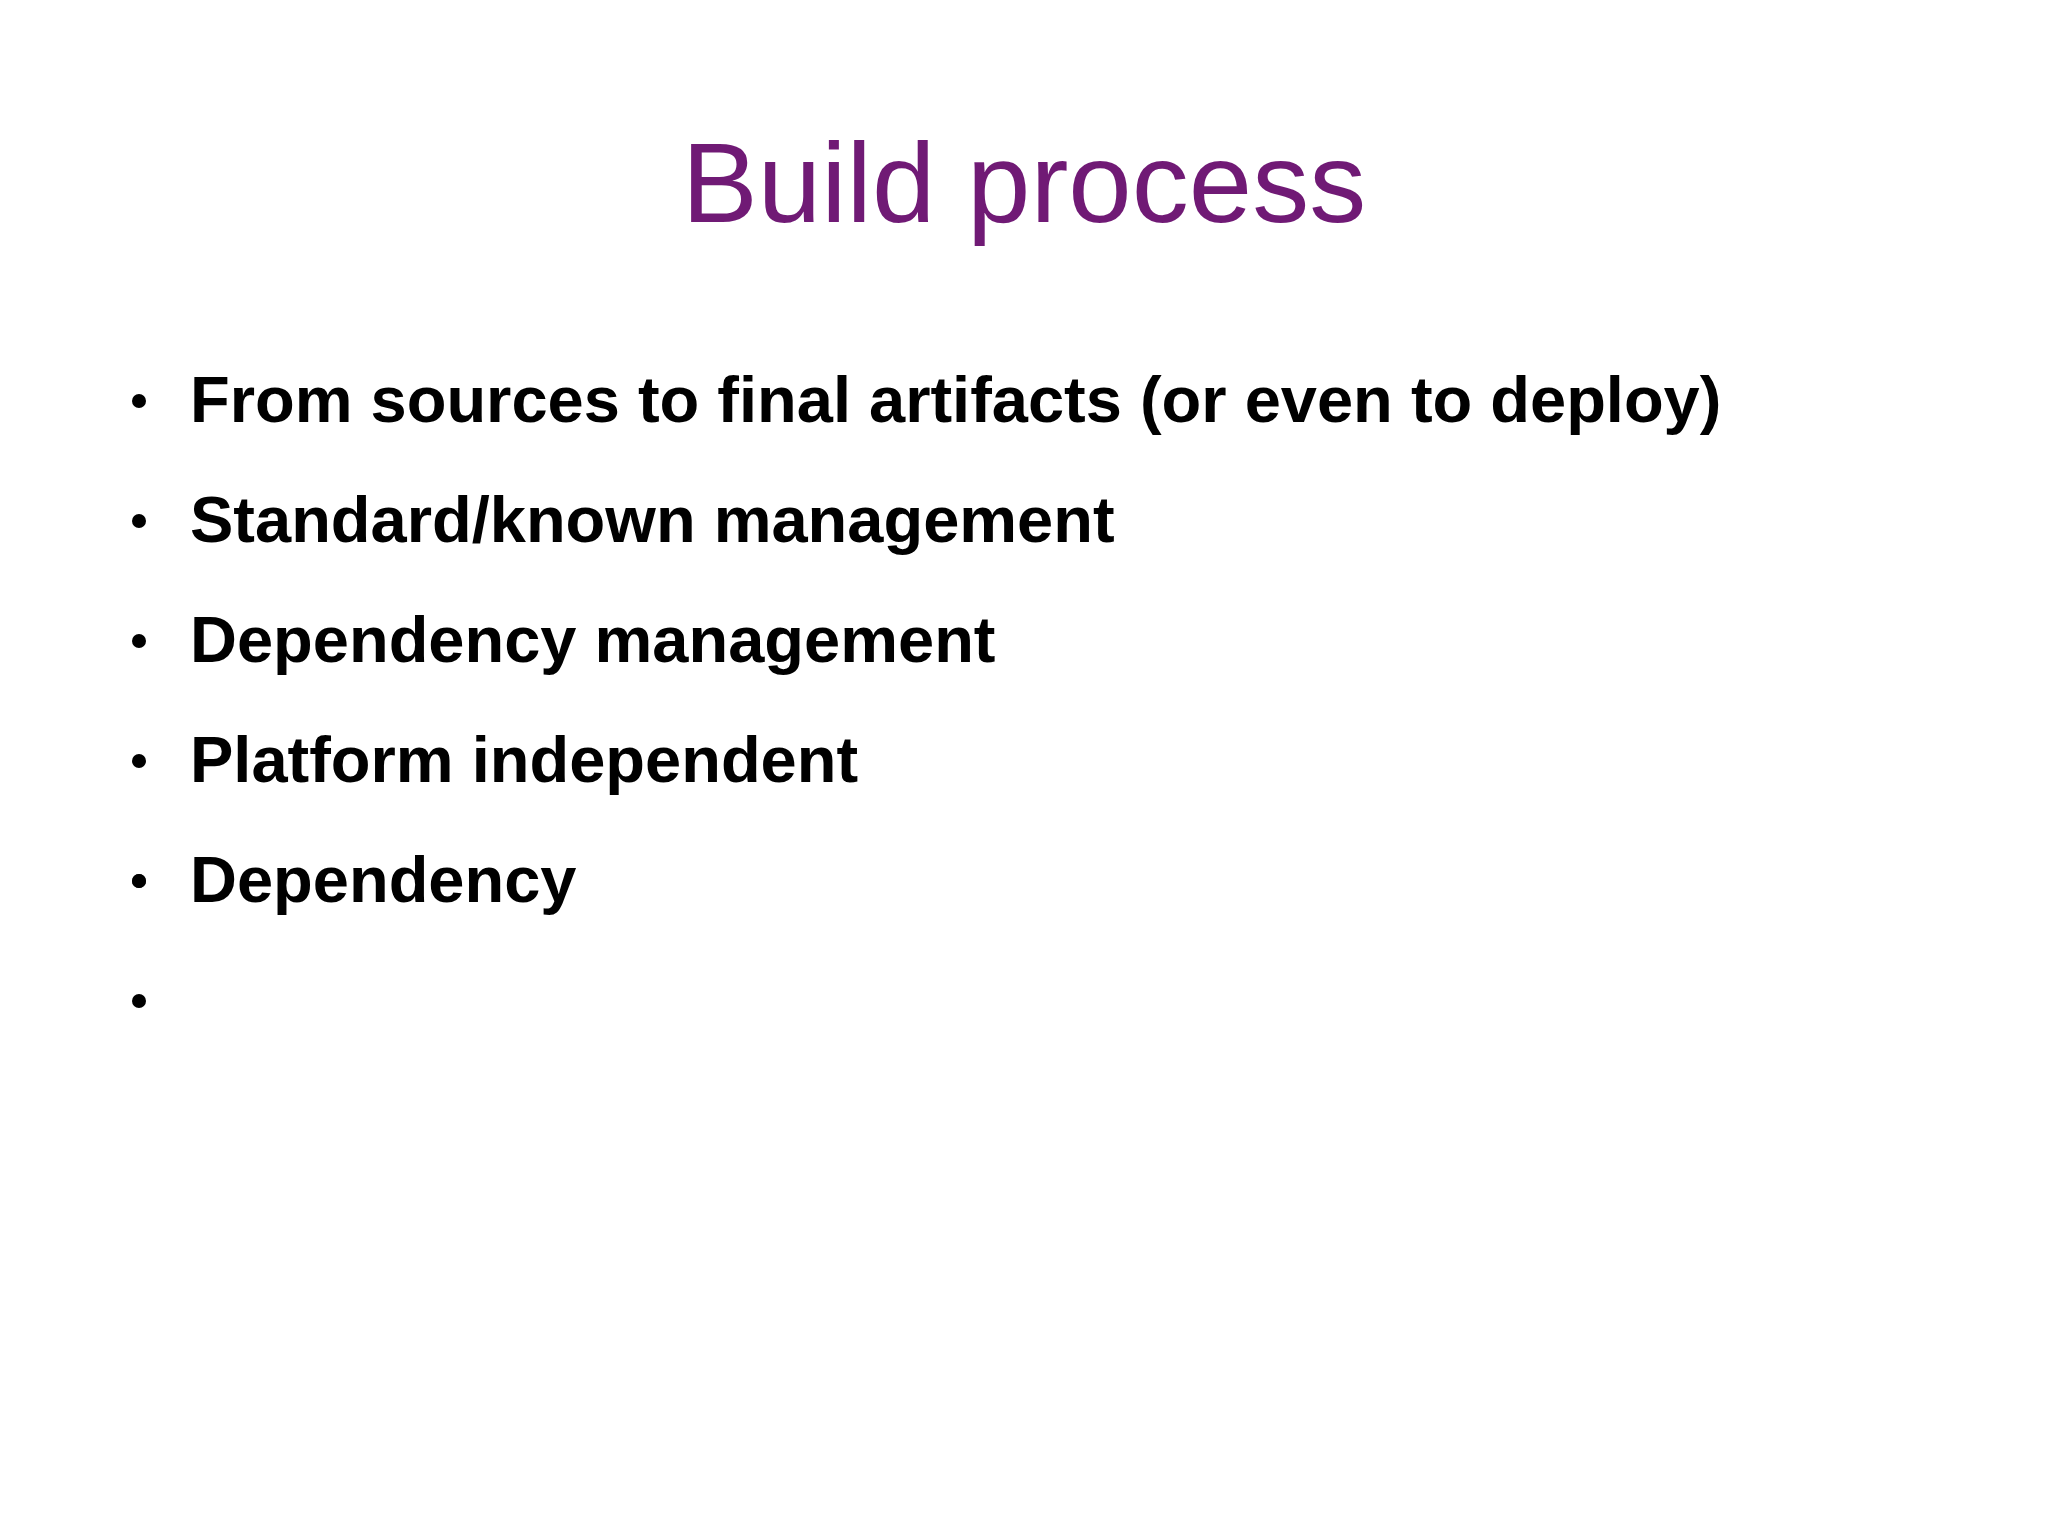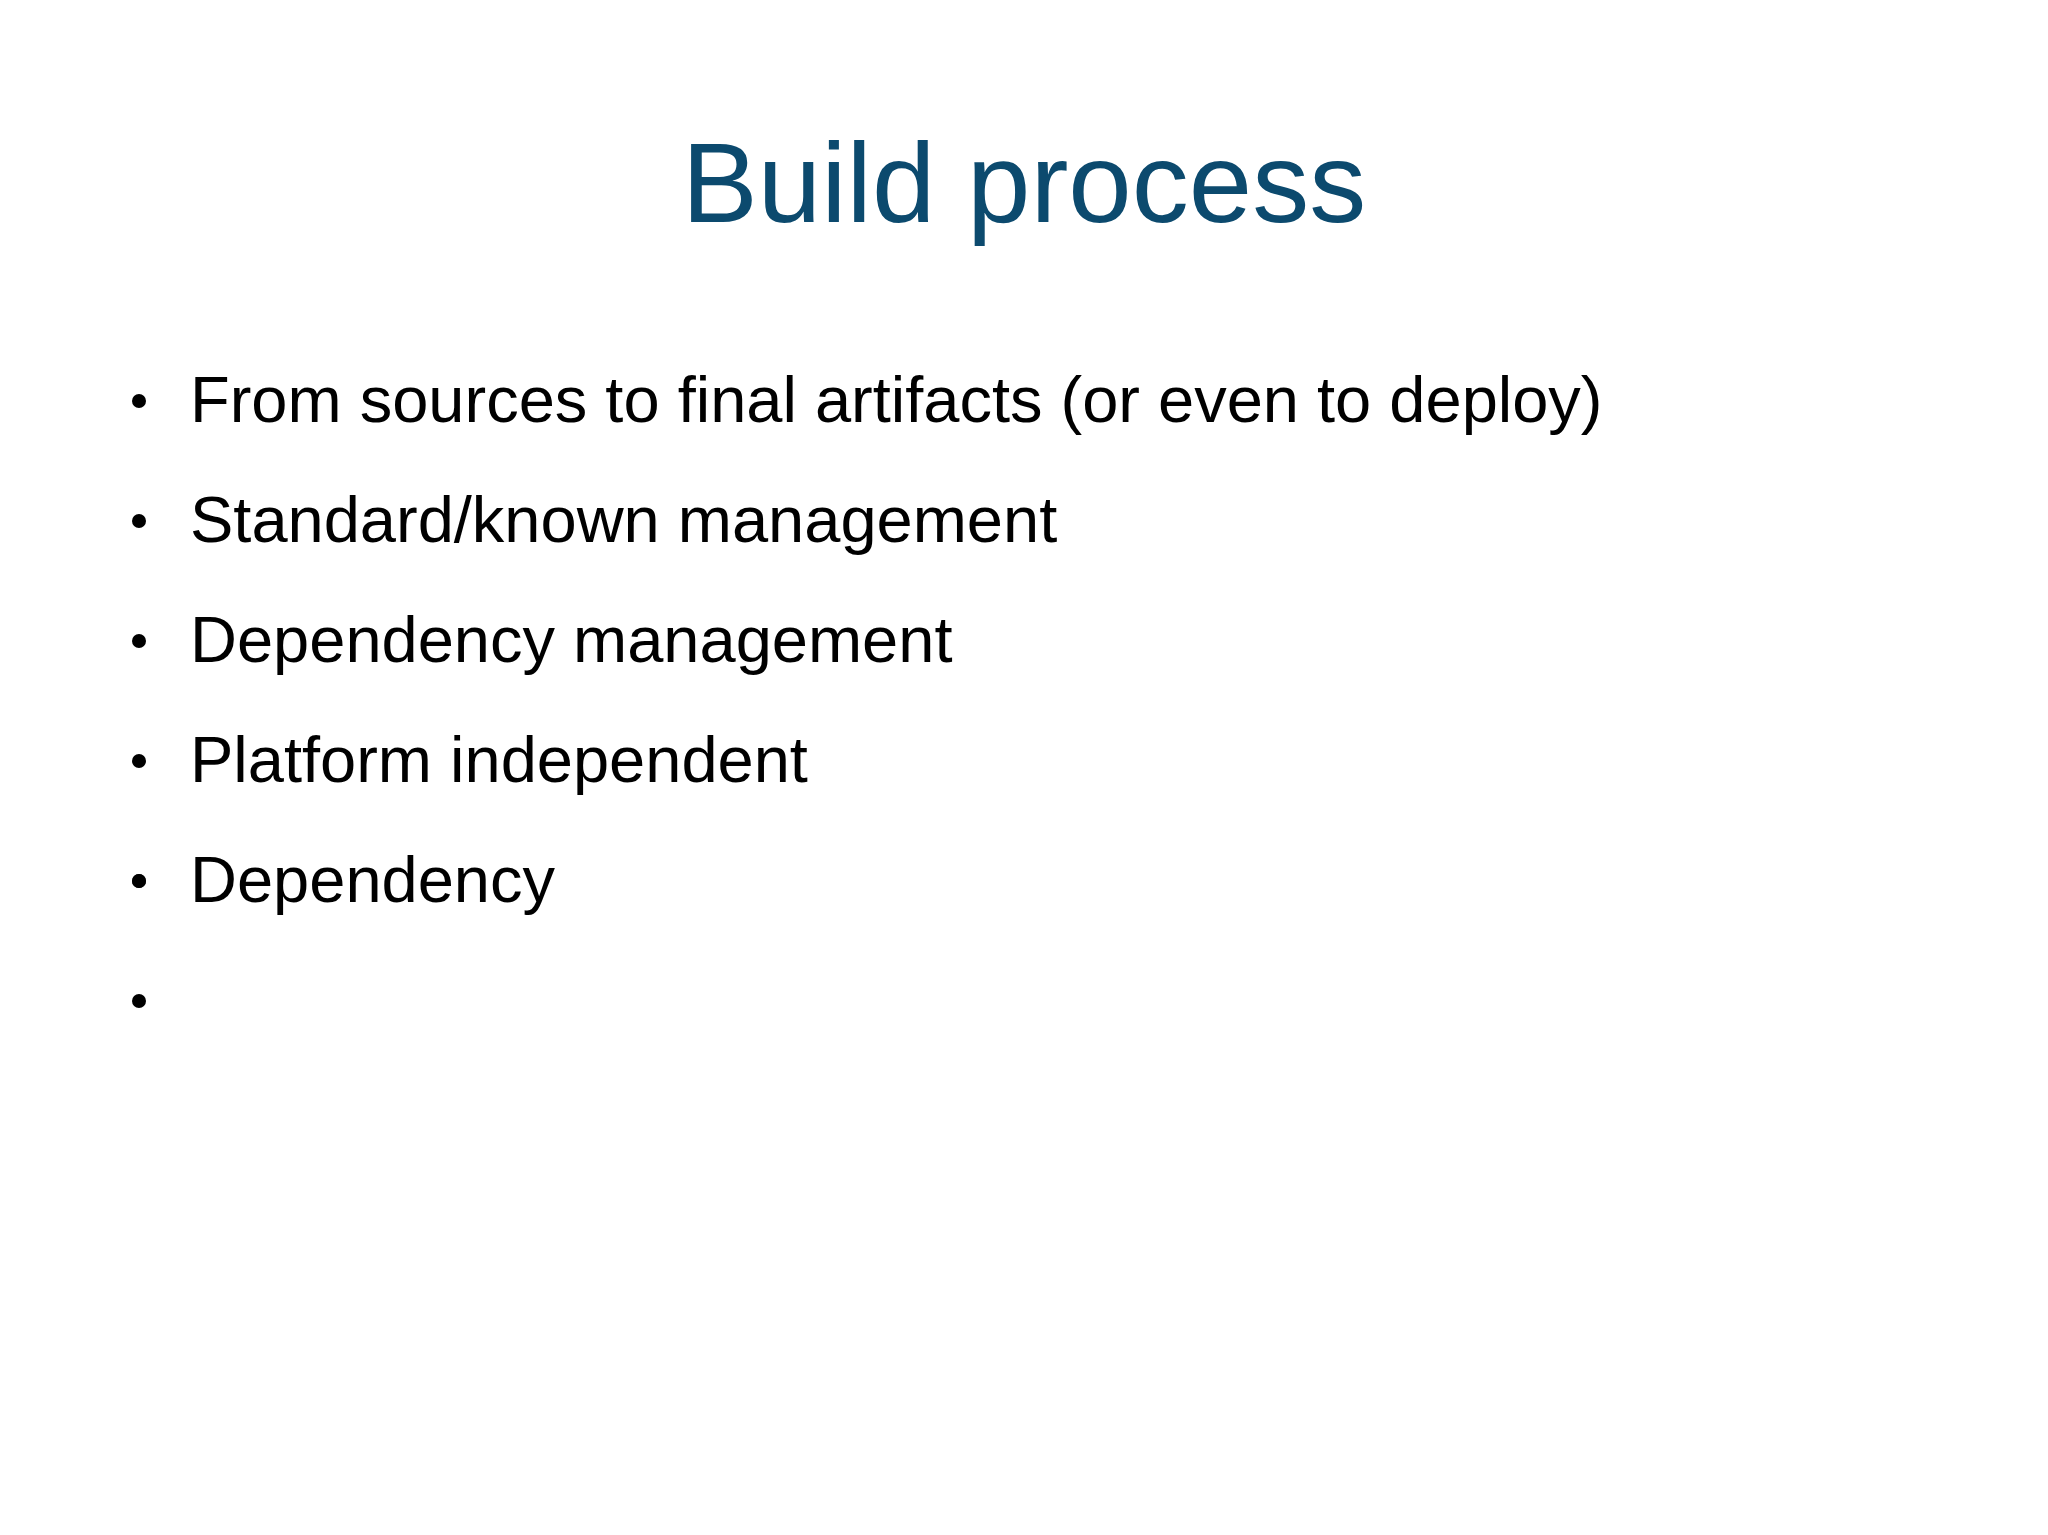--- a/index.html
+++ b/index.html
@@ -21,27 +21,28 @@
     background: #ffffff;
   }
   .slide-title {
     margin: 9px;
     margin-top: 126px;
     font-size: 114px;
     font-weight: 400;
     line-height: 1;
     text-align: center;
     letter-spacing: 0px;
-    color: #0c4a6e;
+    color: #701a75;
   }
   .bullet-list {
     list-style: none;
     margin: 121px 0 0 128px;
     padding: 0;
     width: 1870px;
+    font-weight: bold;
   }
   .bullet-item {
     position: relative;
     padding-left: 62px;
     font-size: 65px;
     line-height: 78px;
     margin-bottom: 42px;
     color: #000000;
   }
   .bullet-dot {

